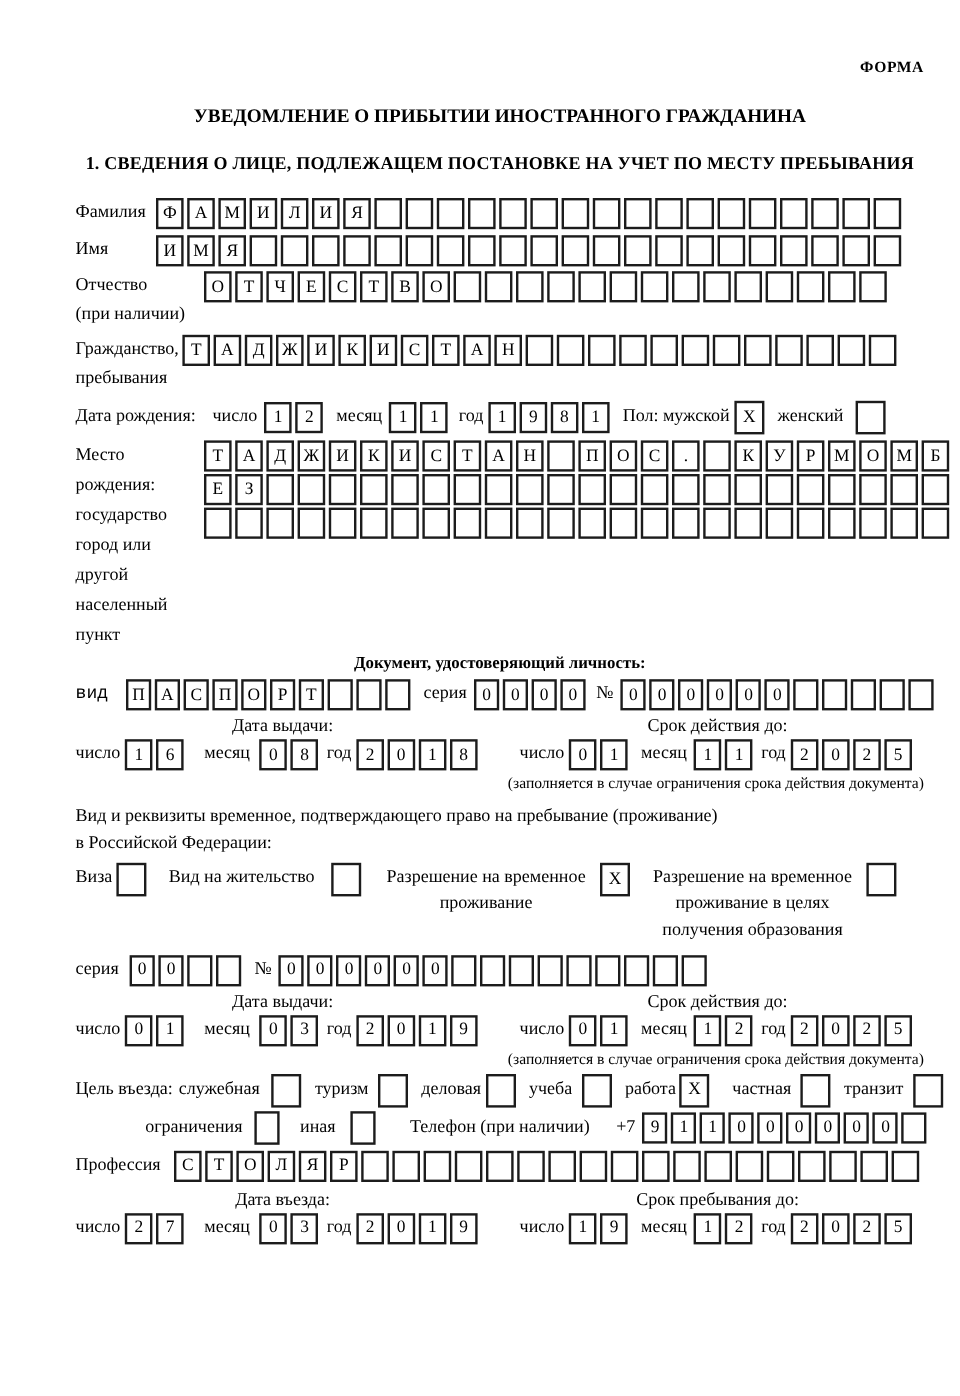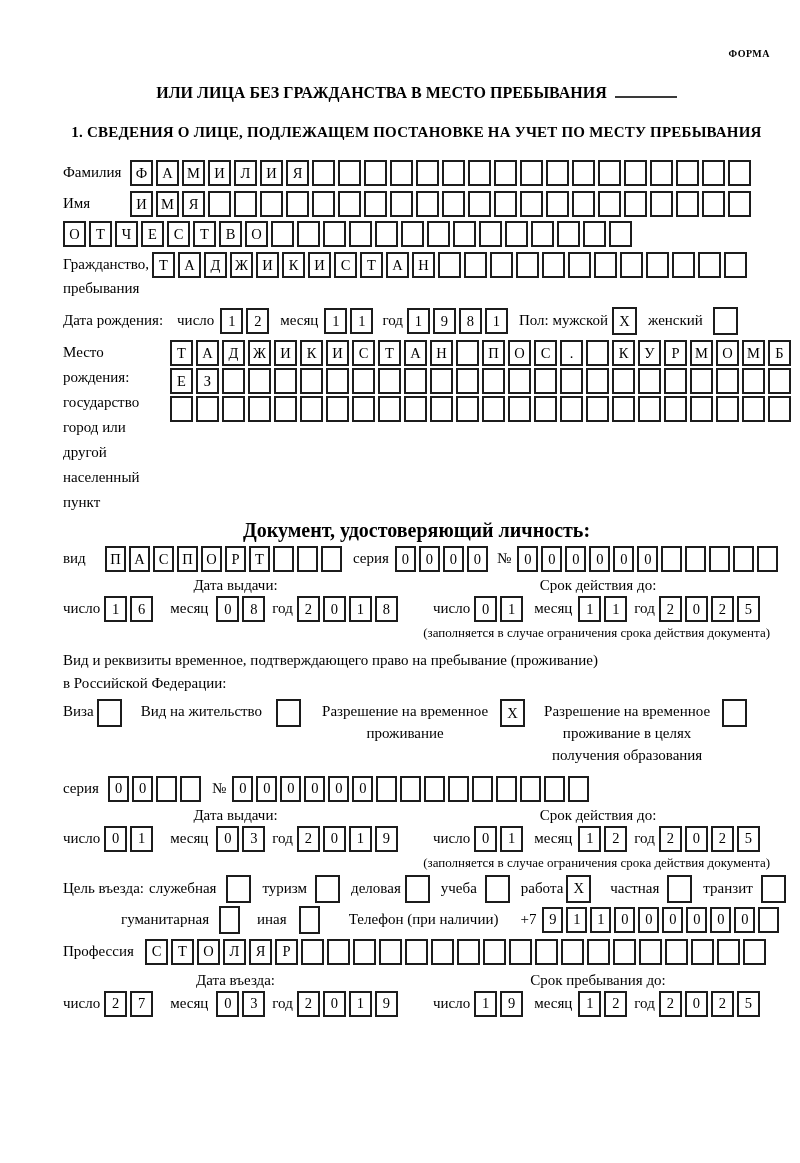--- a/index.html
+++ b/index.html
@@ -3,21 +3,21 @@
 <meta charset="utf-8">
 <style>
   html,body{margin:0;padding:0;background:#e8e8e8;}
   .page{
     width:800px;height:1163px;background:#ffffff;color:#000;
     font-family:"Liberation Serif","DejaVu Serif",serif;font-size:15px;
     box-sizing:border-box;padding:34px 30px 10px 63px;overflow:hidden;position:relative;
   }
   .annex{margin-left:557px;line-height:1.4;font-size:14px;}
   .annex .amend{font-size:13.5px;margin-top:4px;line-height:1.4;}
-  .forma{font-weight:bold;text-align:right;margin-top:14px;font-size:10px;letter-spacing:.5px;}
+  .forma{font-weight:bold;text-align:right;margin-top:14px;font-size:13px;letter-spacing:.5px;}
   .title{text-align:center;font-weight:bold;font-size:16px;line-height:1.55;margin-top:22px;}
   .blank-line{display:inline-block;width:62px;border-bottom:2px solid #3a3a3a;margin-left:8px;}
   .sec-heading{font-weight:bold;font-size:15px;text-align:center;margin-top:18px;letter-spacing:.2px;}
   .frow{display:flex;align-items:center;margin-top:3px;min-height:28px;}
   .frow-top{display:flex;align-items:flex-start;margin-top:3px;}
   .lbl{flex:none;}
   .lblcol{flex:none;line-height:24px;}
   .cells{display:flex;flex:none;}
   .cell{
     box-sizing:border-box;flex:none;display:inline-flex;align-items:center;justify-content:center;
@@ -25,33 +25,33 @@
     font-size:14.5px;line-height:1;
   }
   .tight .cell{width:21px;}
   .checkbox{width:25px;height:28px;}
   .stack>.cells{margin-bottom:2px;}
   .dhead-row{display:flex;margin-top:4px;}
   .dhead{text-align:center;flex:none;}
   .dcells-row{display:flex;align-items:center;margin-top:2px;}
   .dgroup{display:flex;align-items:center;flex:none;}
   .dnote{text-align:right;font-size:13px;margin-top:3px;}
-  .doc-heading{font-weight:bold;font-size:20px;text-align:center;margin-top:4px;}
+  .doc-heading{font-weight:bold;font-size:14px;text-align:center;margin-top:4px;}
   .intro{margin-top:8px;line-height:1.55;}
   .optlines{text-align:center;line-height:1.45;flex:none;}
 </style>
 </head>
 <body>
 
 <div class="page">
 
   <div class="forma">ФОРМА</div>
 
   <div class="title">
-    <div><span>ИЛИ ЛИЦА БЕЗ ГРАЖДАНСТВА В МЕСТО ПРЕБЫВАНИЯ</span><span class="blank-line"></span></div>
+    <div>УВЕДОМЛЕНИЕ О ПРИБЫТИИ ИНОСТРАННОГО ГРАЖДАНИНА</div>
   </div>
 
   <div class="sec-heading">1. СВЕДЕНИЯ О ЛИЦЕ, ПОДЛЕЖАЩЕМ ПОСТАНОВКЕ НА УЧЕТ ПО МЕСТУ ПРЕБЫВАНИЯ</div>
 
   <div class="frow" style="margin-top:18px;">
     <span class="lbl" style="width:67px;">Фамилия</span>
     <span class="cells">
         <span class="cell">Ф</span>
         <span class="cell">А</span>
         <span class="cell">М</span>
@@ -103,20 +103,24 @@
         <span class="cell"></span>
         <span class="cell"></span>
         <span class="cell"></span>
         <span class="cell"></span>
         <span class="cell"></span>
         <span class="cell"></span>
       </span>
   </div>
 
   <div class="frow-top">
+    <span class="lblcol" style="width:107px;">
+      <span>Отчество</span><br>
+      <span>(при наличии)</span>
+    </span>
     <span class="cells">
         <span class="cell">О</span>
         <span class="cell">Т</span>
         <span class="cell">Ч</span>
         <span class="cell">Е</span>
         <span class="cell">С</span>
         <span class="cell">Т</span>
         <span class="cell">В</span>
         <span class="cell">О</span>
         <span class="cell"></span>
@@ -278,21 +282,21 @@
           <span class="cell"></span>
           <span class="cell"></span>
           <span class="cell"></span>
         </span>
     </span>
   </div>
 
   <div class="doc-heading">Документ, удостоверяющий личность:</div>
 
   <div class="frow tight">
-    <span class="lbl" style="width:42px;">вид</span>
+    <span class="lbl" style="width:42px;font-family:Liberation Mono, monospace;">вид</span>
     <span class="cells">
         <span class="cell">П</span>
         <span class="cell">А</span>
         <span class="cell">С</span>
         <span class="cell">П</span>
         <span class="cell">О</span>
         <span class="cell">Р</span>
         <span class="cell">Т</span>
         <span class="cell"></span>
         <span class="cell"></span>
@@ -476,21 +480,21 @@
     <span class="cell checkbox" style="margin-left:8px;"></span>
     <span class="lbl" style="margin-left:8px;">работа</span>
     <span class="cell checkbox" style="margin-left:3px;">X</span>
     <span class="lbl" style="margin-left:16px;">частная</span>
     <span class="cell checkbox" style="margin-left:8px;"></span>
     <span class="lbl" style="margin-left:8px;text-align:center;">транзит</span>
     <span class="cell checkbox" style="margin-left:8px;"></span>
   </div>
 
   <div class="frow tight">
-    <span class="lbl" style="margin-left:58px;">гуманитарная</span>
+    <span class="lbl" style="margin-left:58px;">ограничения</span>
     <span class="cell checkbox" style="margin-left:10px;"></span>
     <span class="lbl" style="margin-left:14px;">иная</span>
     <span class="cell checkbox" style="margin-left:12px;"></span>
     <span class="lbl" style="margin-left:26px;">Телефон (при наличии)</span>
     <span class="lbl" style="margin-left:22px;">+7</span>
     <span class="cells" style="margin-left:6px;">
         <span class="cell">9</span>
         <span class="cell">1</span>
         <span class="cell">1</span>
         <span class="cell">0</span>

